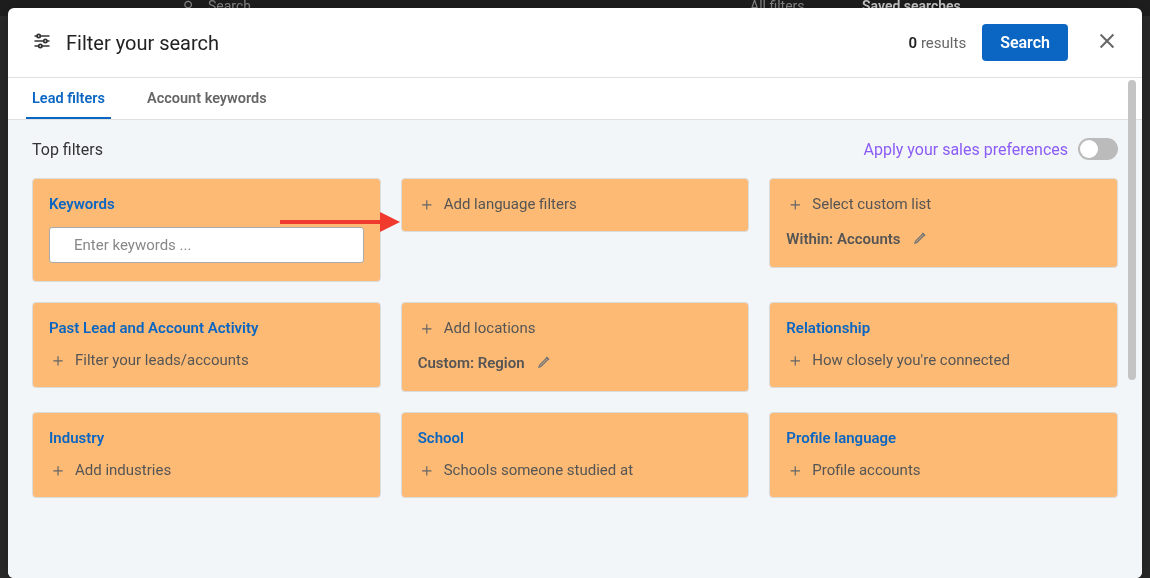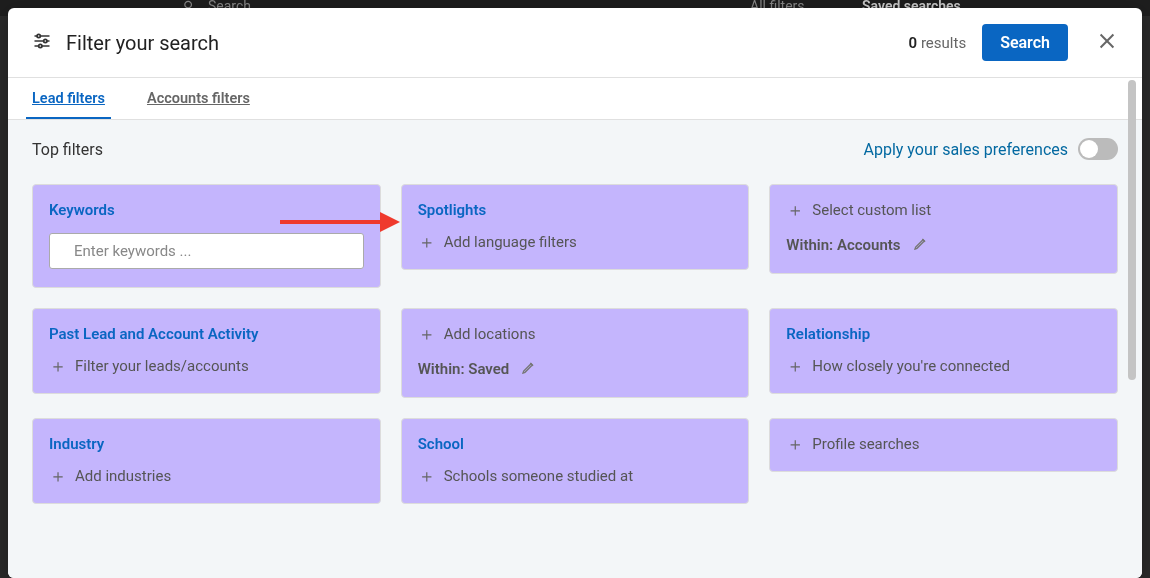--- a/index.html
+++ b/index.html
@@ -46,40 +46,39 @@
       border-bottom: 1px solid #e0e0e0;
       gap: 30px;
     }
     .tab {
       padding: 12px 6px 10px 6px;
       font-size: 14.5px;
       font-weight: 600;
       color: #666;
       cursor: pointer;
       border-bottom: 2px solid transparent;
-      text-decoration: underline;
     }
     .tab.active { color: #0a66c2; border-bottom-color: #0a66c2; }
     .body {
       flex: 1;
       background: #f3f6f8;
       overflow-y: auto;
       padding: 18px 24px 0 24px;
       position: relative;
     }
     .scroll-thumb { position:absolute; right:6px; top:72px; width:8px; height:300px; background:#c4c4c4; border-radius:4px;}
     .prefs-row {
       display: flex;
       justify-content: space-between;
       align-items: center;
-      margin-bottom: 24px;
+      margin-bottom: 18px;
     }
     .section-title { font-size: 16px; color: #333; }
     .prefs-ctrl { display:flex; align-items:center; gap:10px; }
-    .prefs-label { font-size: 16px; color: #0369a1; }
+    .prefs-label { font-size: 16px; color: #8b5cf6; }
     .toggle {
       position: relative;
       width: 40px; height: 22px;
       background: #bbb;
       border-radius: 11px;
       cursor: pointer;
     }
     .toggle-knob {
       position: absolute;
       top: 2px; left: 2px;
@@ -87,21 +86,21 @@
       background: #fff;
       border-radius: 50%;
     }
     .grid {
       display: grid;
       grid-template-columns: repeat(3, 1fr);
       gap: 20px;
       align-items: start;
     }
     .card {
-      background: #c4b5fd;
+      background: #fdba74;
       border: 1px solid #dcdcdc;
       border-radius: 4px;
       padding: 16px 16px 18px 16px;
       position: relative;
     }
     .card-title { color: #0a66c2; font-weight: 600; font-size: 15px; margin-bottom: 14px; }
     .card-action { display:flex; align-items:center; gap:8px; color:#555; font-size:15px; cursor:pointer; }
     .plus { font-size:18px; color:#666; line-height:1; font-weight:400; }
     .card-sub { margin-top: 16px; color:#555; font-size:15px; font-weight:600; display:flex; align-items:center; gap:12px;}
     .card-sub .pencil { color:#777; cursor:pointer;}
@@ -153,21 +152,21 @@
     <span class="close-btn">
       <svg width="22" height="22" viewBox="0 0 24 24" fill="none" stroke="currentColor" stroke-width="2.2">
           <line x1="5" y1="5" x2="19" y2="19"></line>
           <line x1="19" y1="5" x2="5" y2="19"></line>
         </svg>
     </span>
   </div>
 
   <div class="tabs">
     <div class="tab active">Lead filters</div>
-    <div class="tab">Accounts filters</div>
+    <div class="tab">Account keywords</div>
   </div>
 
   <div class="body">
 
     <div class="prefs-row">
       <div class="section-title">Top filters</div>
       <div class="prefs-ctrl">
         <span class="prefs-label">Apply your sales preferences</span>
         <div class="toggle">
             <div class="toggle-knob"></div>
@@ -176,21 +175,20 @@
     </div>
 
     <div class="grid">
 
       <div class="card">
         <div class="card-title">Keywords</div>
         <input class="kw-input" type="text" placeholder="Enter keywords ..." style="">
       </div>
 
       <div class="card">
-        <div class="card-title">Spotlights</div>
         <div class="card-action">
             <span class="plus">＋</span>
             <span>Add language filters</span>
           </div>
       </div>
 
       <div class="card">
         <div class="card-action">
             <span class="plus">＋</span>
             <span>Select custom list</span>
@@ -211,21 +209,21 @@
             <span>Filter your leads/accounts</span>
           </div>
       </div>
 
       <div class="card">
         <div class="card-action">
             <span class="plus">＋</span>
             <span>Add locations</span>
           </div>
         <div class="card-sub">
-            <span>Within: Saved</span>
+            <span>Custom: Region</span>
             <span class="pencil"><svg width="16" height="16" viewBox="0 0 24 24" fill="none" stroke="currentColor" stroke-width="2">
                 <path d="M3 21l3-1 11-11-2-2L4 18l-1 3z"></path>
                 <path d="M14 6l4 4"></path>
               </svg></span>
           </div>
       </div>
 
       <div class="card">
         <div class="card-title">Relationship</div>
         <div class="card-action">
@@ -244,23 +242,24 @@
 
       <div class="card">
         <div class="card-title">School</div>
         <div class="card-action">
             <span class="plus">＋</span>
             <span>Schools someone studied at</span>
           </div>
       </div>
 
       <div class="card">
-        <div class="card-action">
-            <span class="plus">＋</span>
-            <span>Profile searches</span>
+        <div class="card-title">Profile language</div>
+        <div class="card-action">
+            <span class="plus">＋</span>
+            <span>Profile accounts</span>
           </div>
       </div>
 
     </div>
   </div>
 
   <div class="scroll-thumb"></div>
 
 </div>
 

